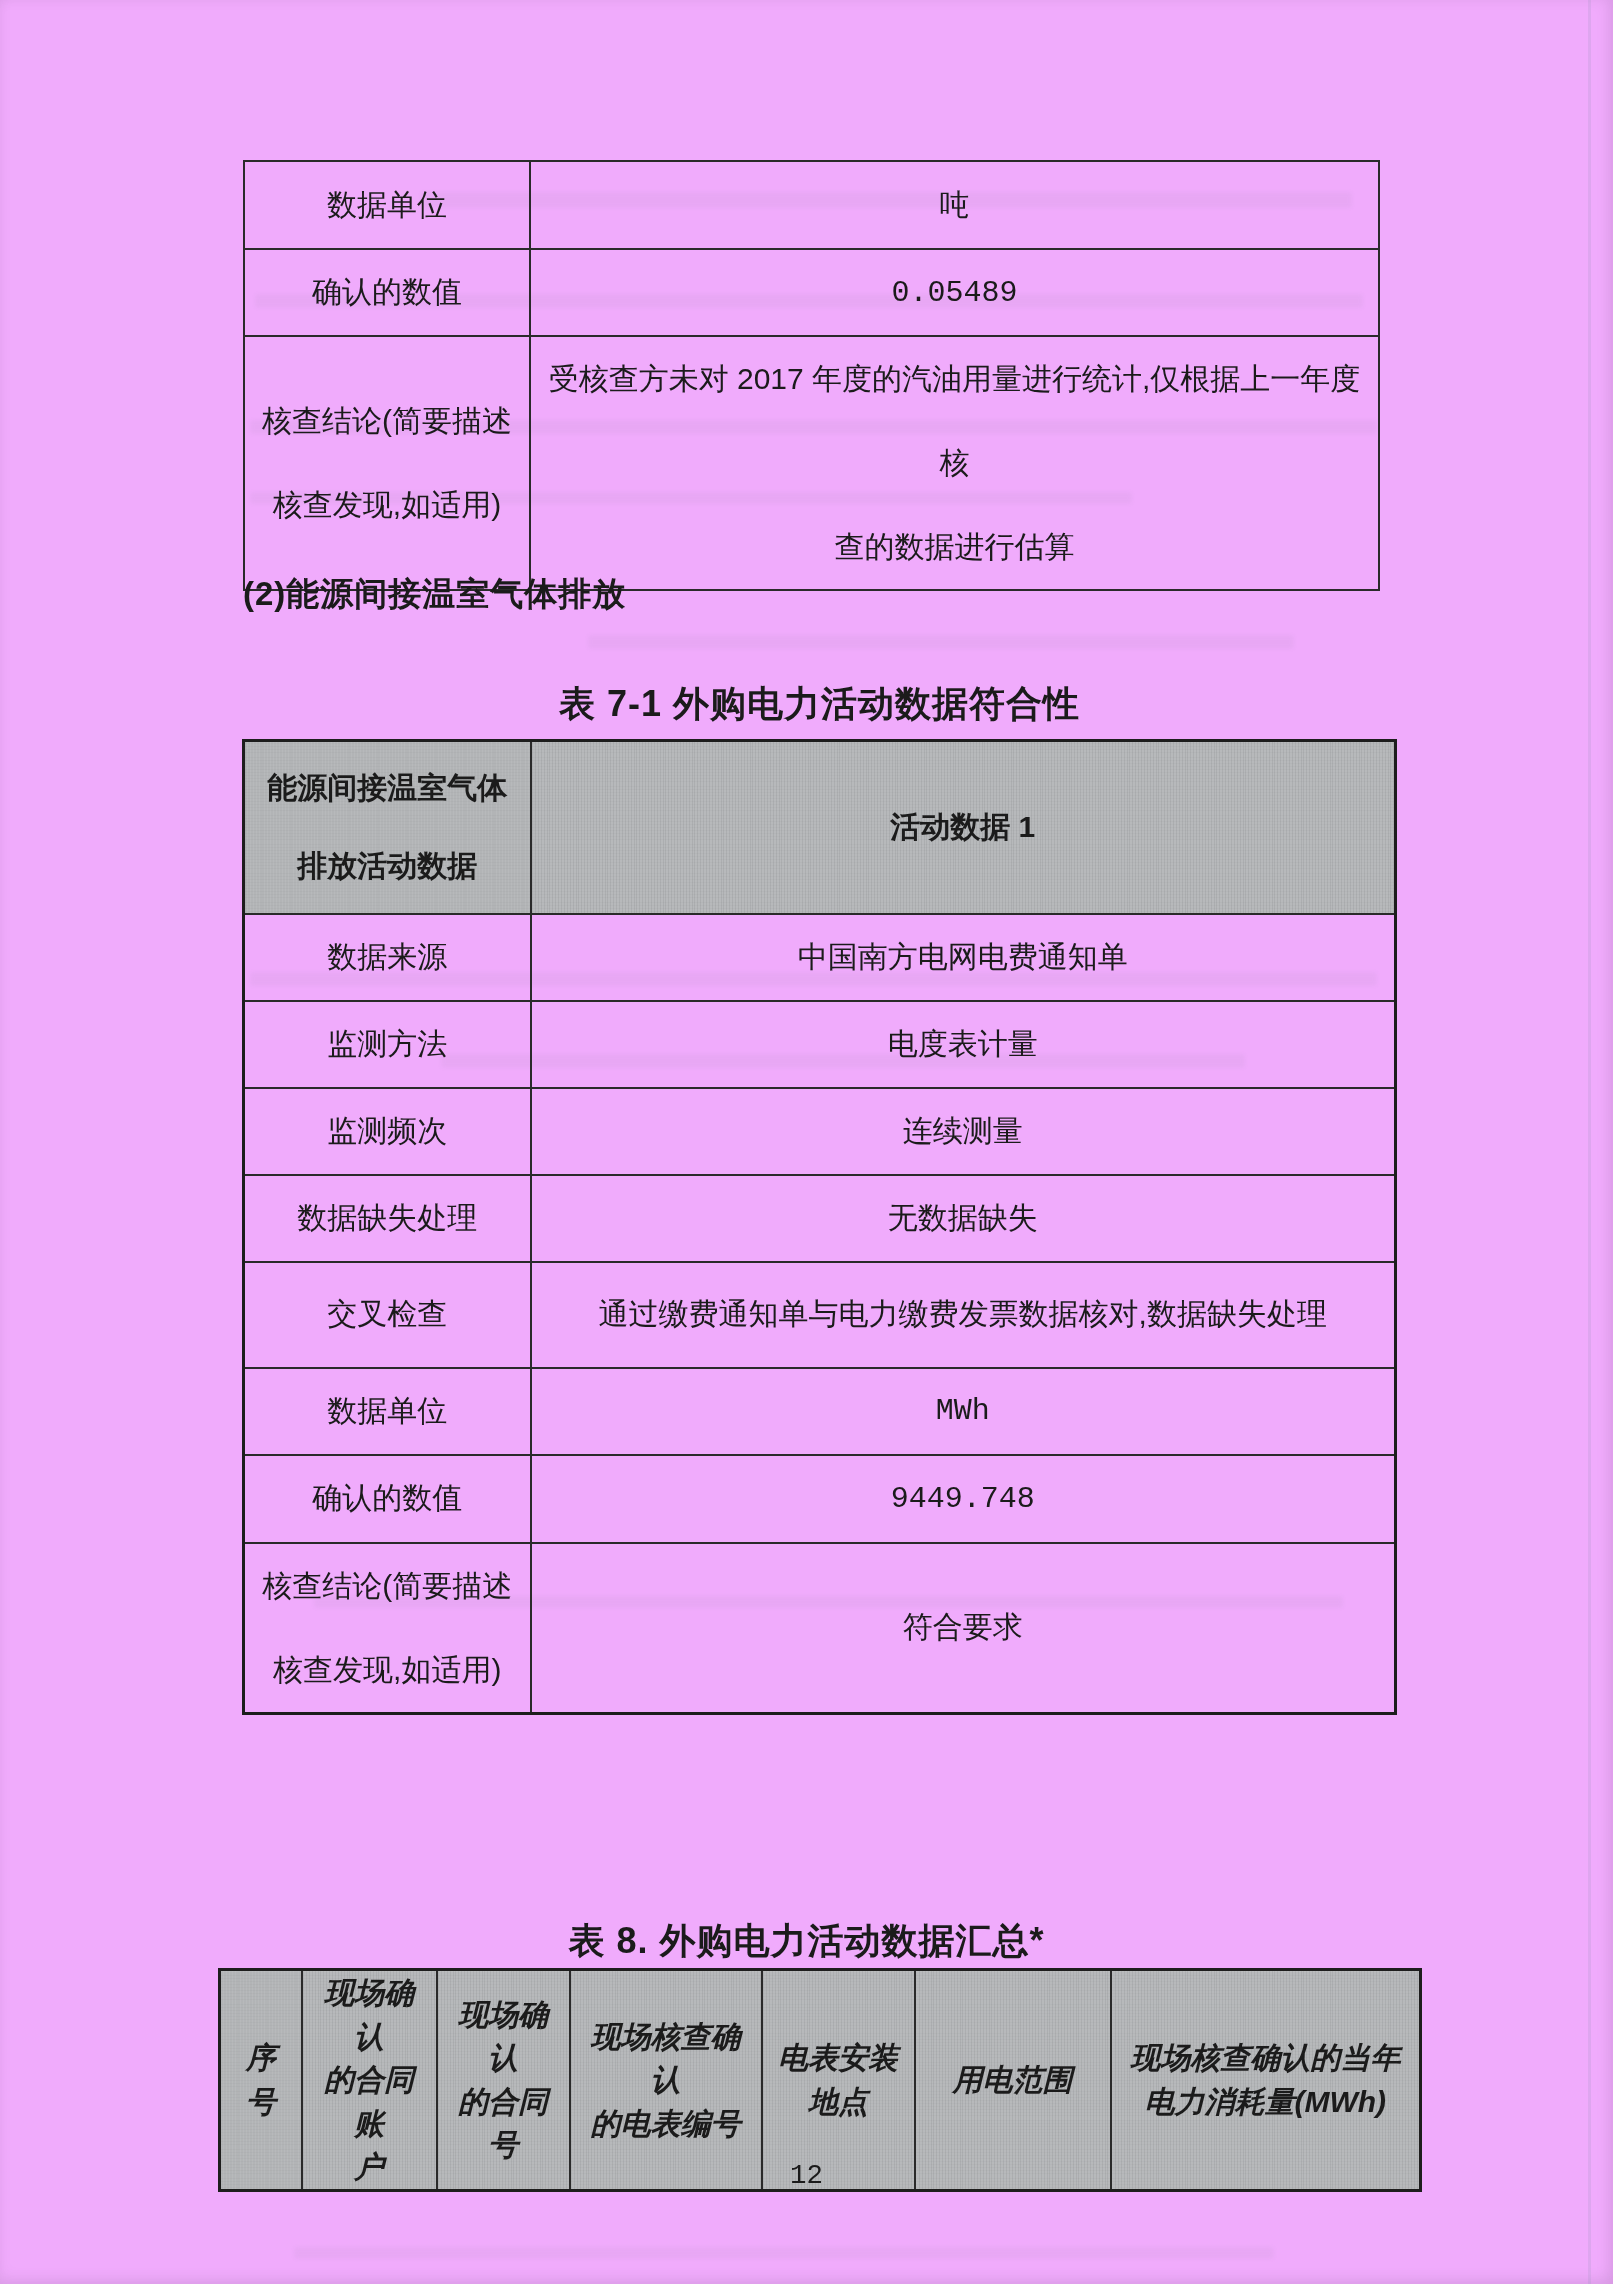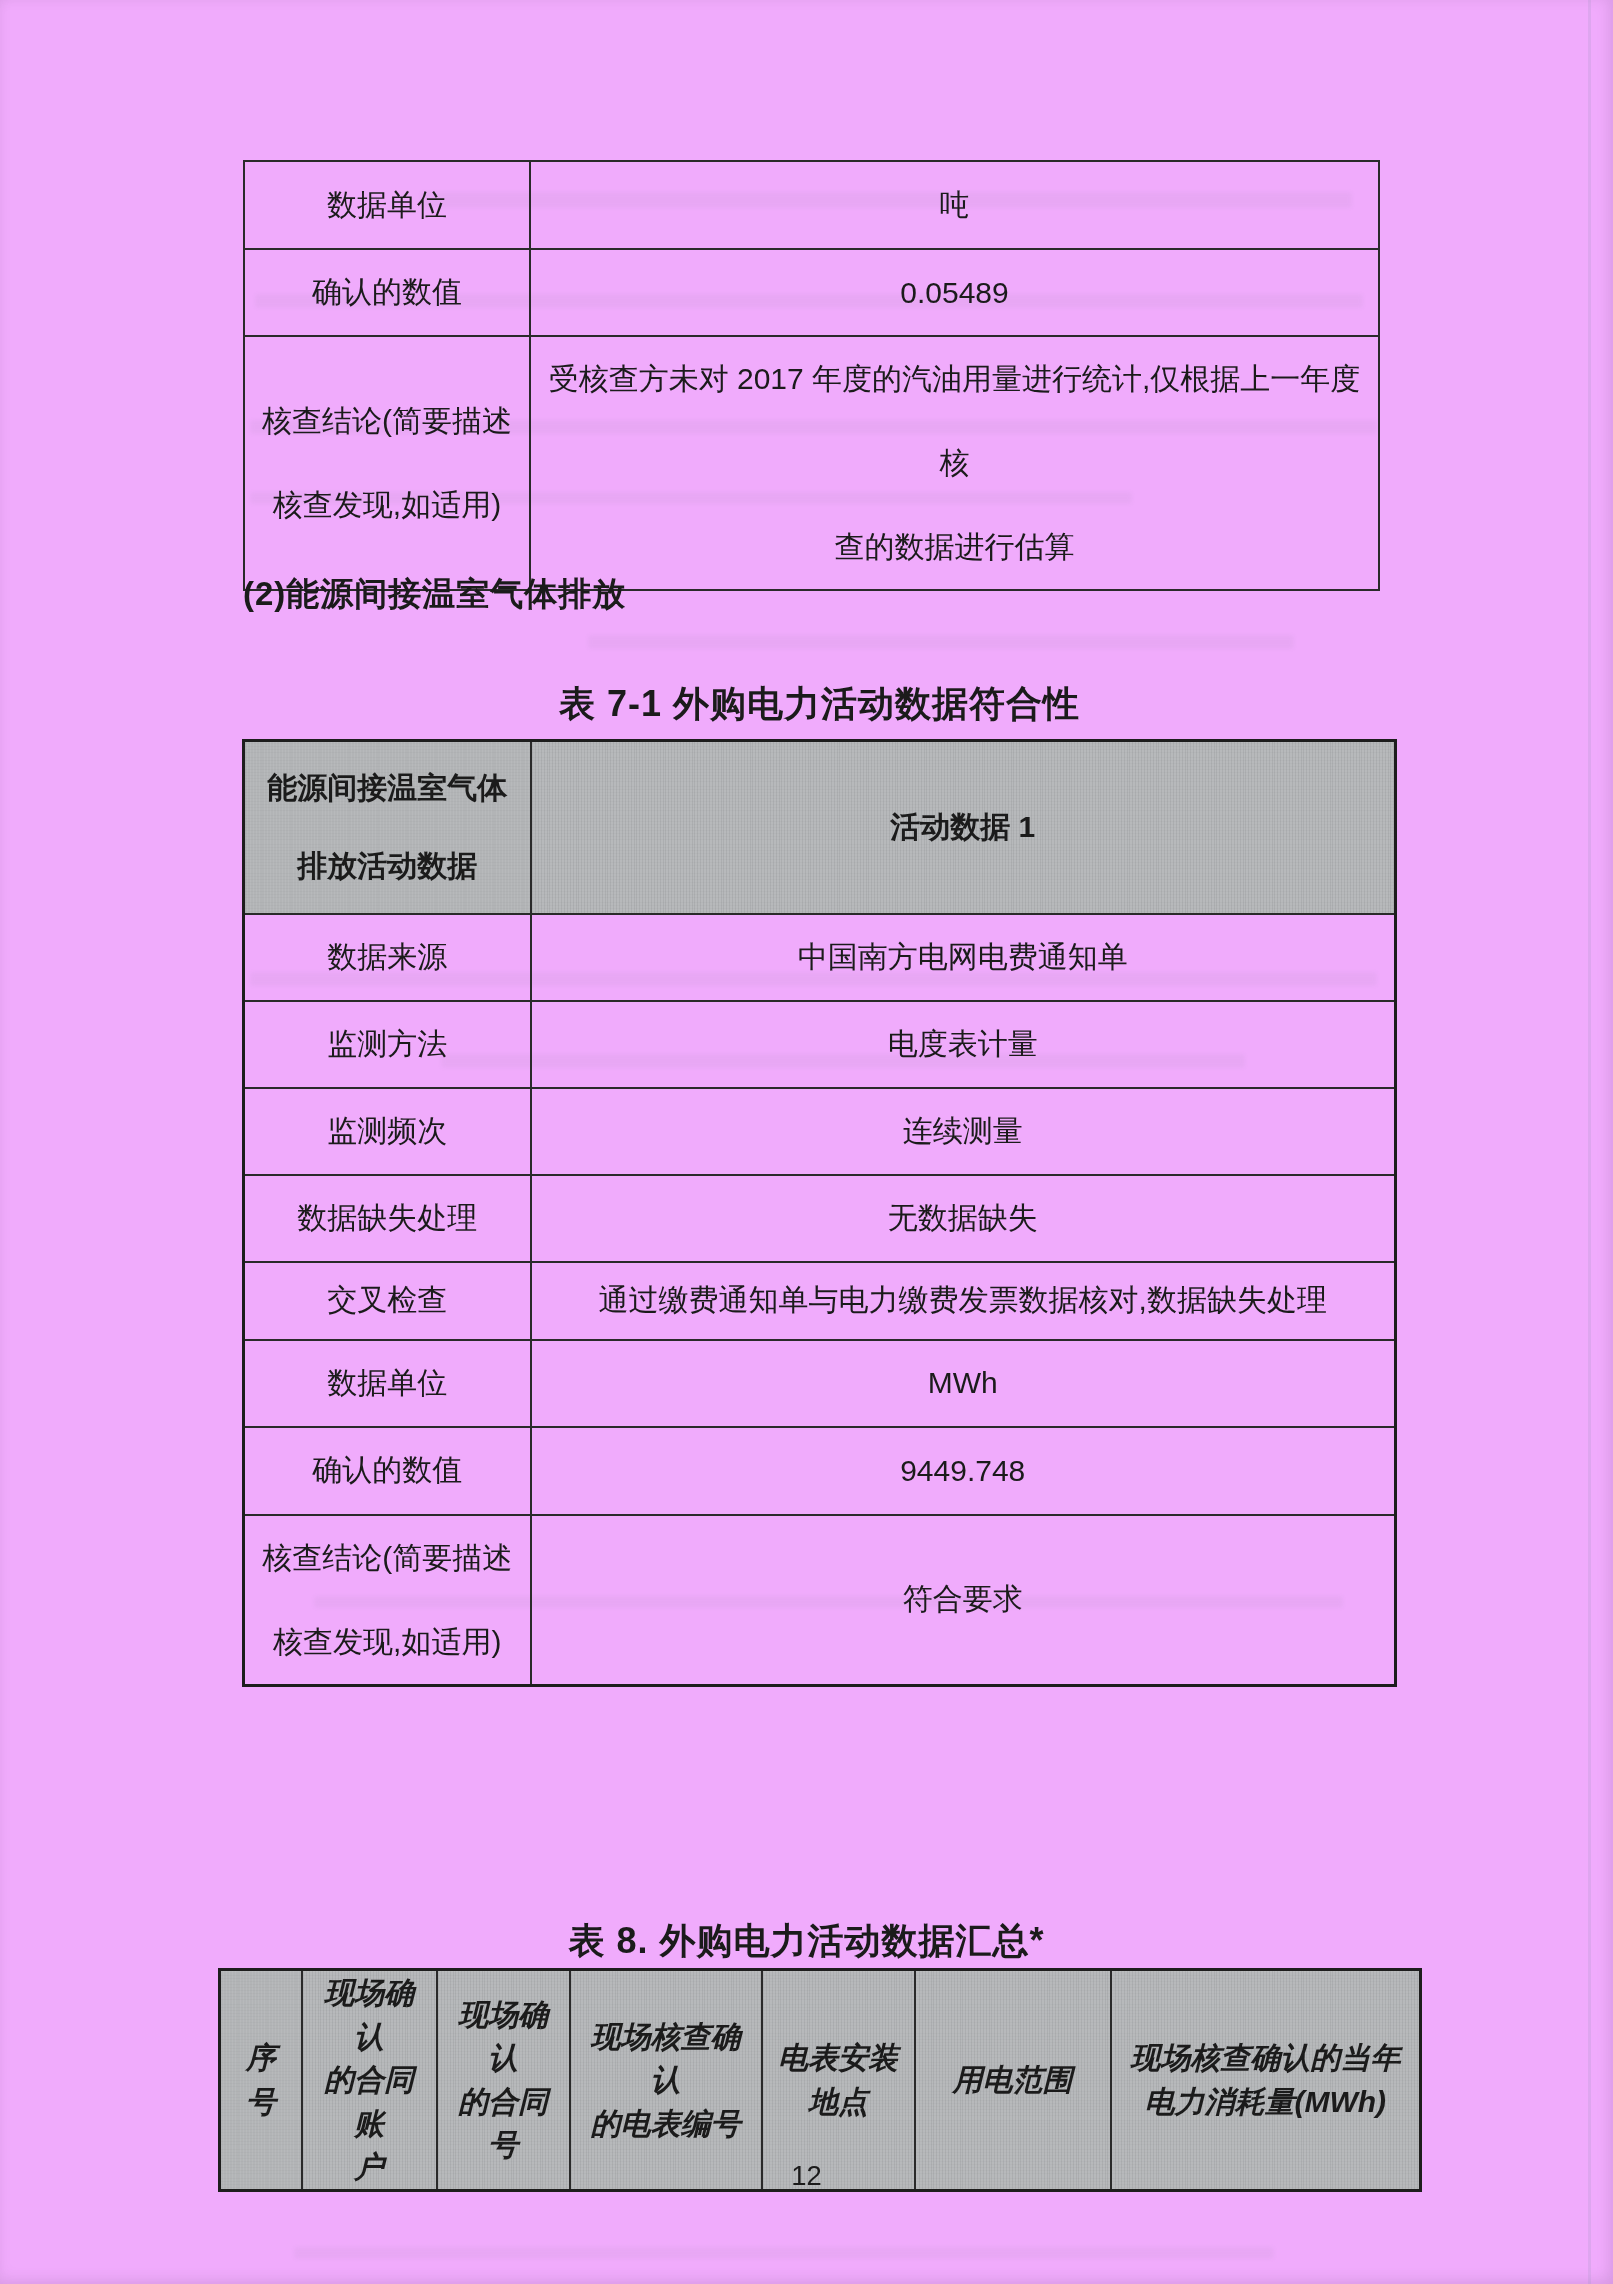--- a/index.html
+++ b/index.html
@@ -29,21 +29,21 @@
   table.thick{border:3.9px solid #1d1d1d;}
   .hdr-bg{
     background-color:#b3b5b7;
     background-image:
       repeating-linear-gradient(0deg, rgba(255,255,255,0.10) 0 1px, transparent 1px 2.9px),
       repeating-linear-gradient(90deg, rgba(0,0,0,0.06) 0 1px, transparent 1px 2.9px);
   }
   .bold{font-weight:bold;}
   .tall{white-space:pre-line;line-height:84px;}
   .hdr71-left{white-space:pre-line;line-height:78px;font-weight:bold;}
-  .num{font-family:Liberation Sans, sans-serif;}
+  .num{font-family:Liberation Mono, monospace;}
   .small{font-size:29px;padding:0 5.9px;}
   .section-heading{
     position:absolute;left:243px;top:572px;
     font-size:33px;font-weight:bold;letter-spacing:1px;
   }
   .caption{
     position:absolute;text-align:center;
     font-size:36px;font-weight:bold;letter-spacing:1px;
   }
   .caption71{left:242px;width:1155px;top:680px;}
@@ -134,21 +134,21 @@
       <td>电度表计量</td>
     </tr>
     <tr style="height:87px">
       <td>监测频次</td>
       <td>连续测量</td>
     </tr>
     <tr style="height:87px">
       <td>数据缺失处理</td>
       <td>无数据缺失</td>
     </tr>
-    <tr style="height:78px">
+    <tr style="height:106px">
       <td>交叉检查</td>
       <td class="small">通过缴费通知单与电力缴费发票数据核对,数据缺失处理</td>
     </tr>
     <tr style="height:87px">
       <td>数据单位</td>
       <td class="num">MWh</td>
     </tr>
     <tr style="height:88px">
       <td>确认的数值</td>
       <td class="num">9449.748</td>

